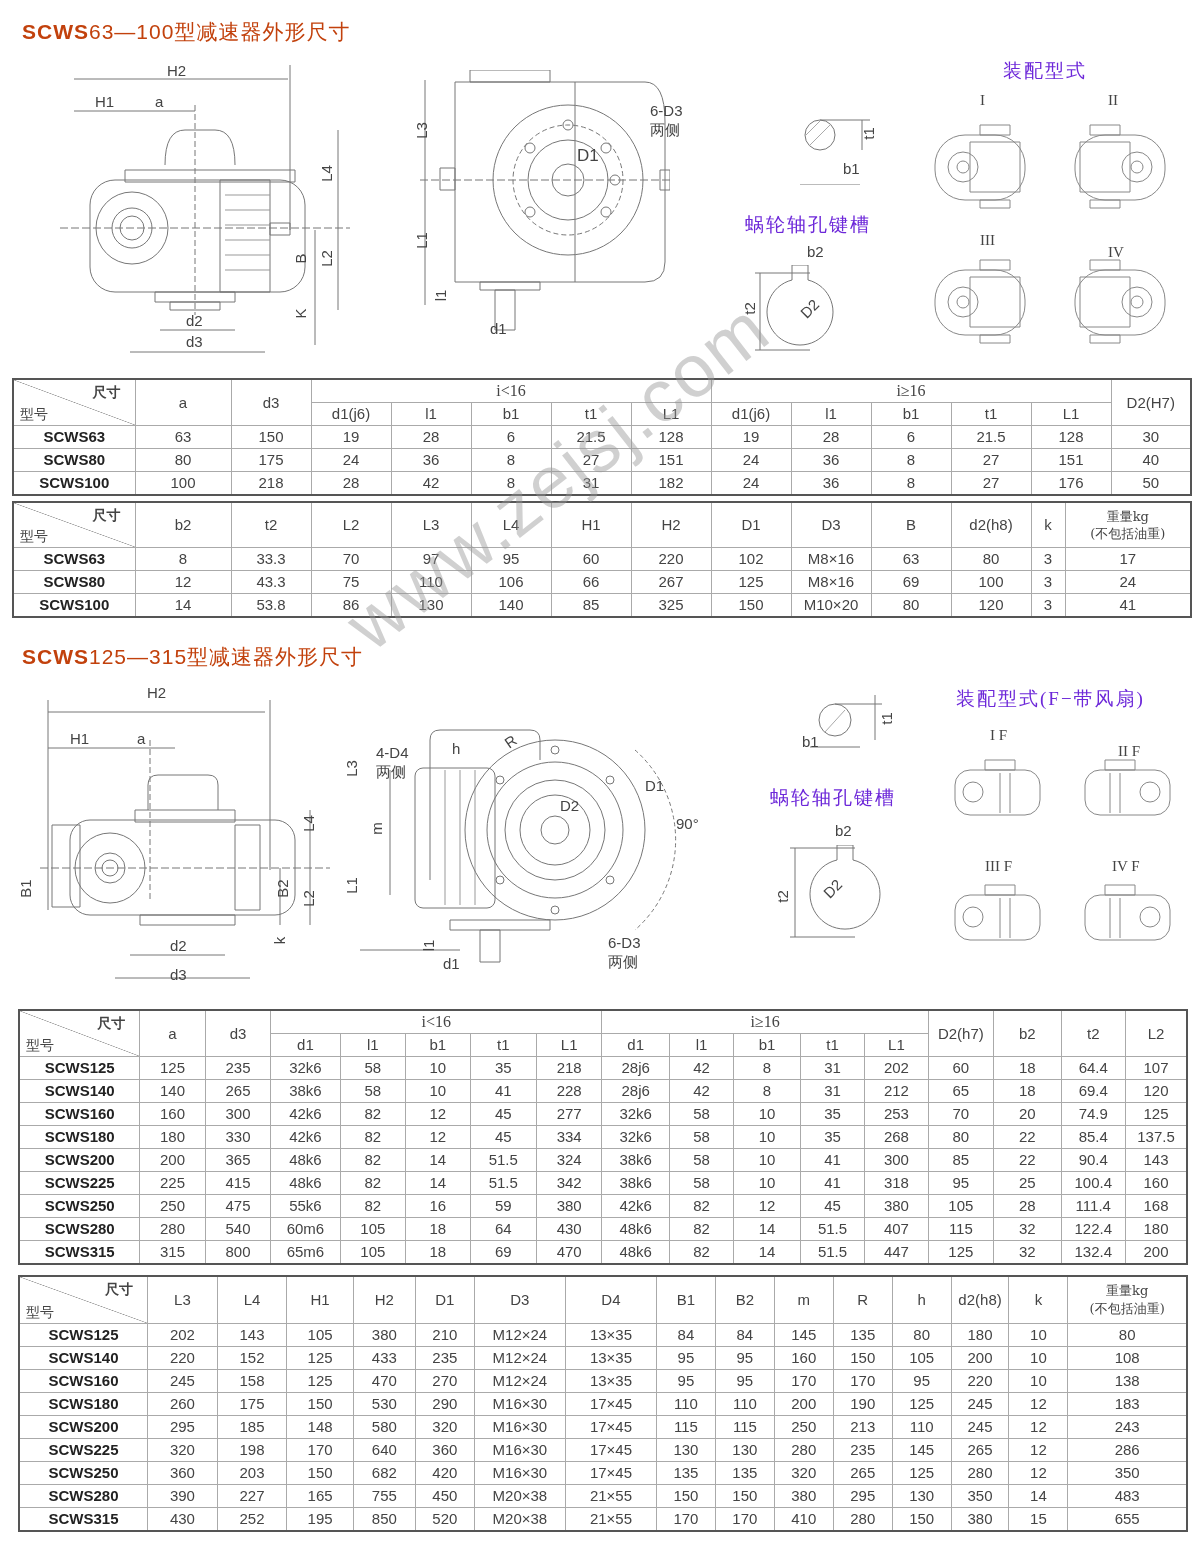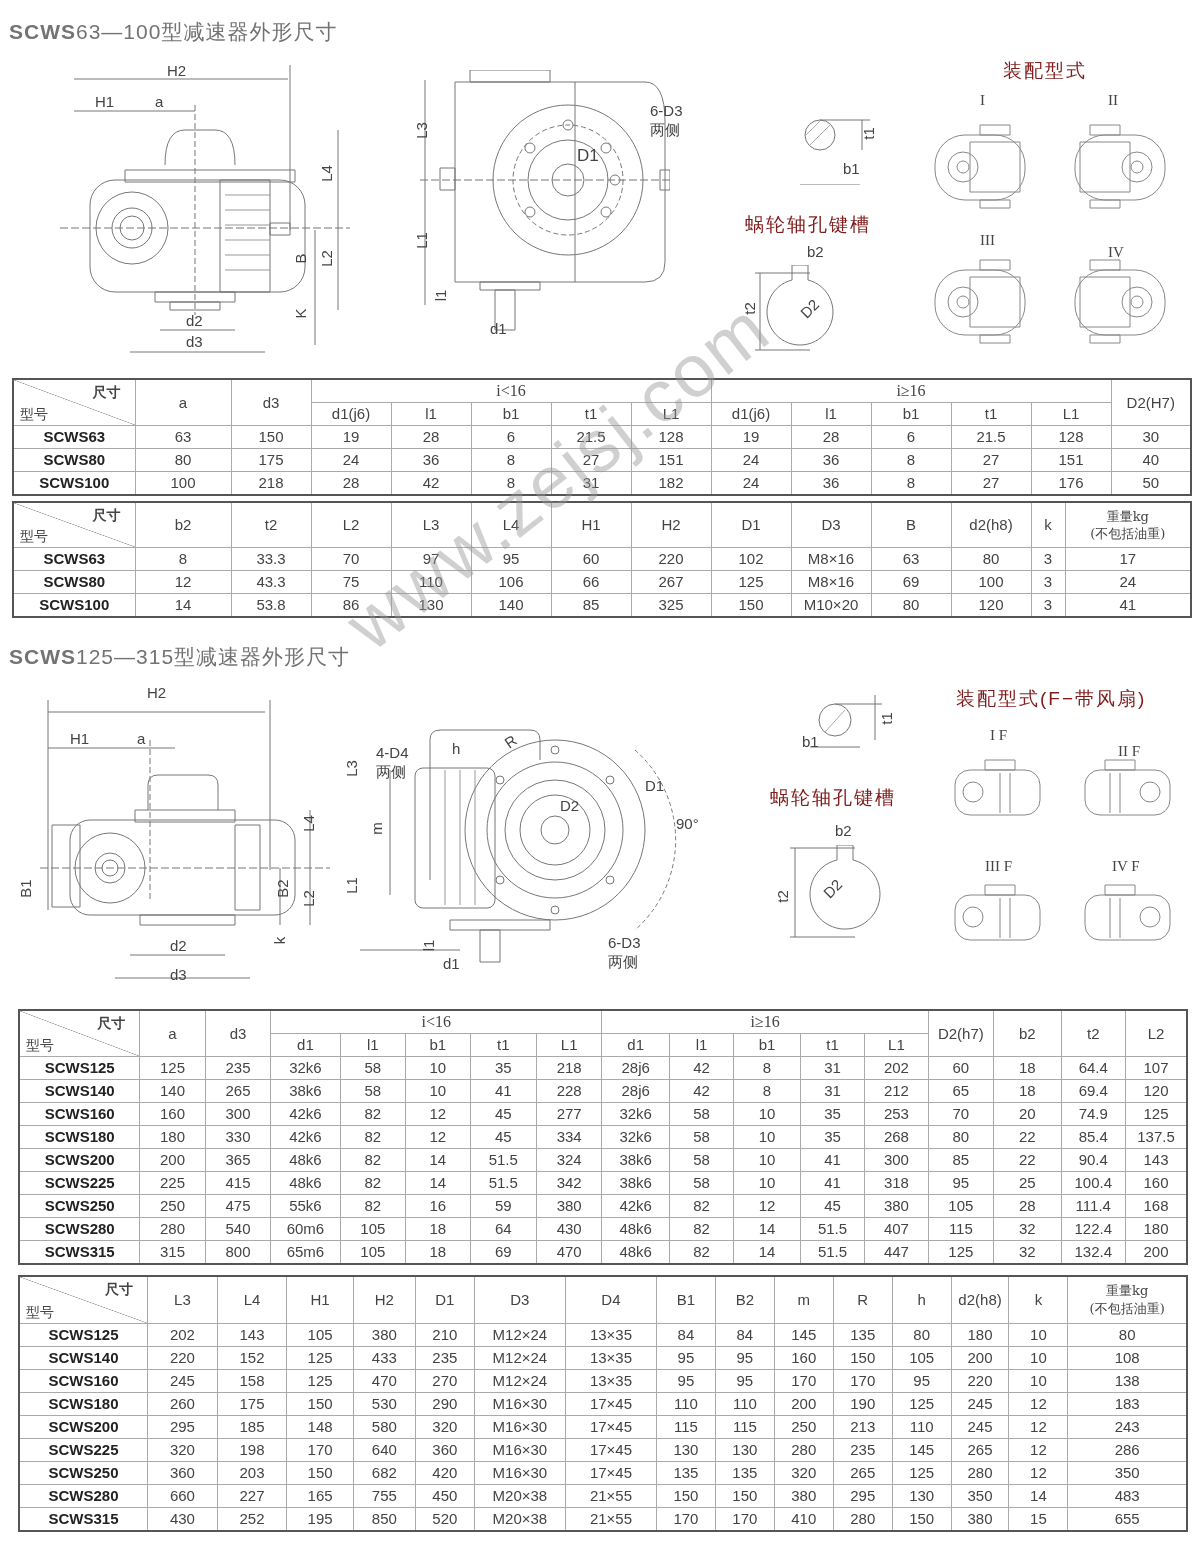--- a/index.html
+++ b/index.html
@@ -1,22 +1,22 @@
 <!DOCTYPE html>
 <html><head>
 <meta charset="utf-8">
 <style>
   html,body{margin:0;padding:0;background:#fff;}
   body{width:1200px;height:1545px;position:relative;overflow:hidden;font-family:"Liberation Sans","DejaVu Sans",sans-serif;color:#333;}
-  .title{position:absolute;left:9px;font-size:21px;color:#737373;letter-spacing:1px;white-space:nowrap;}
+  .title{position:absolute;left:22px;font-size:21px;color:#c2410c;letter-spacing:1px;white-space:nowrap;}
   .title b{font-weight:bold;}
   .title .rest{font-weight:normal;}
   .lbl{position:absolute;font-size:15px;color:#444;white-space:nowrap;font-family:"Liberation Sans",sans-serif;}
   .lbl.serif{font-family:"Liberation Serif","DejaVu Serif",serif;}
-  .lbl.big{font-size:19px;color:#7f1d1d;letter-spacing:2px;font-family:Liberation Sans, sans-serif;}
+  .lbl.big{font-size:19px;color:#6d28d9;letter-spacing:2px;font-family:Liberation Serif, serif;}
   svg.dwg{position:absolute;}
   svg.dwg *{vector-effect:non-scaling-stroke;}
   table.spec{position:absolute;border-collapse:collapse;font-size:15px;color:#444;table-layout:fixed;border:2px solid #555;}
   table.spec td,table.spec th{border:1px solid #aaa;text-align:center;padding:0;font-weight:normal;height:22px;line-height:20px;white-space:nowrap;overflow:hidden;}
   table.spec td.model{font-weight:bold;color:#222;font-size:15px;}
   table.spec th.corner{position:relative;text-align:left;background:linear-gradient(to top right,transparent calc(50% - 0.6px),#999 50%,transparent calc(50% + 0.6px));}
   .corner .c-tr{position:absolute;right:14px;top:2px;font-size:14px;font-family:"DejaVu Serif",serif;font-weight:bold;}
   .corner .c-bl{position:absolute;left:6px;bottom:1px;font-size:14px;font-family:"DejaVu Serif",serif;}
   th.grp{font-family:"Liberation Serif",serif;font-size:16px;}
   .watermark{position:absolute;left:330px;top:600px;font-size:74px;color:rgba(150,150,150,0.45);transform:rotate(-38deg);transform-origin:left top;font-family:"Liberation Sans",sans-serif;letter-spacing:2px;white-space:nowrap;}
@@ -868,21 +868,21 @@
         <td>135</td>
         <td>320</td>
         <td>265</td>
         <td>125</td>
         <td>280</td>
         <td>12</td>
         <td>350</td>
       </tr>
       <tr>
         <td class="model">SCWS280</td>
-        <td>660</td>
+        <td>390</td>
         <td>227</td>
         <td>165</td>
         <td>755</td>
         <td>450</td>
         <td>M20×38</td>
         <td>21×55</td>
         <td>150</td>
         <td>150</td>
         <td>380</td>
         <td>295</td>

